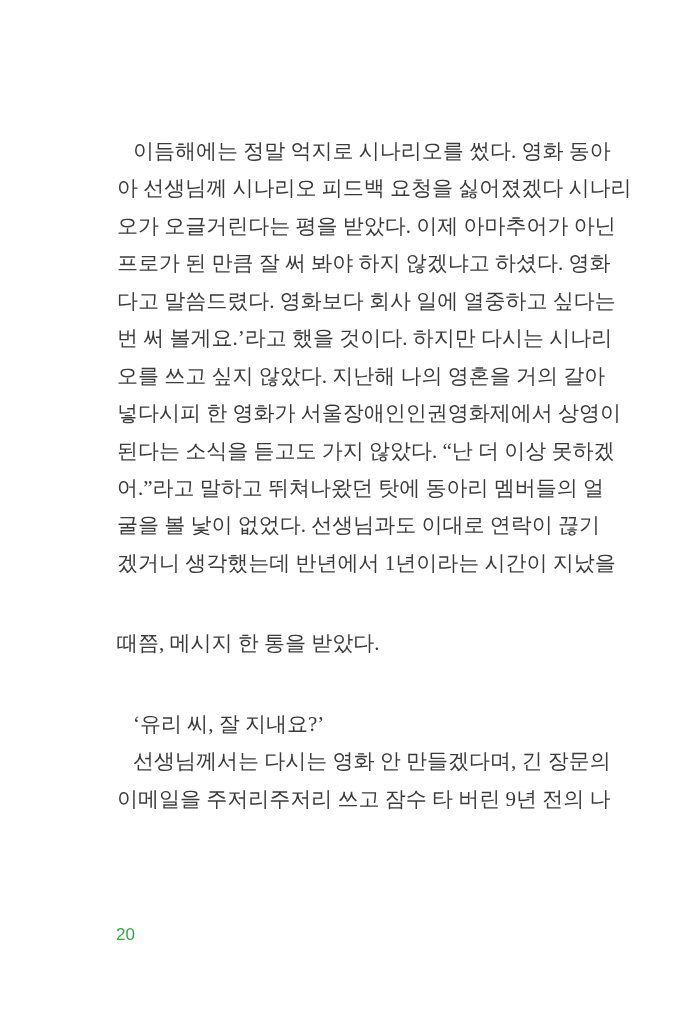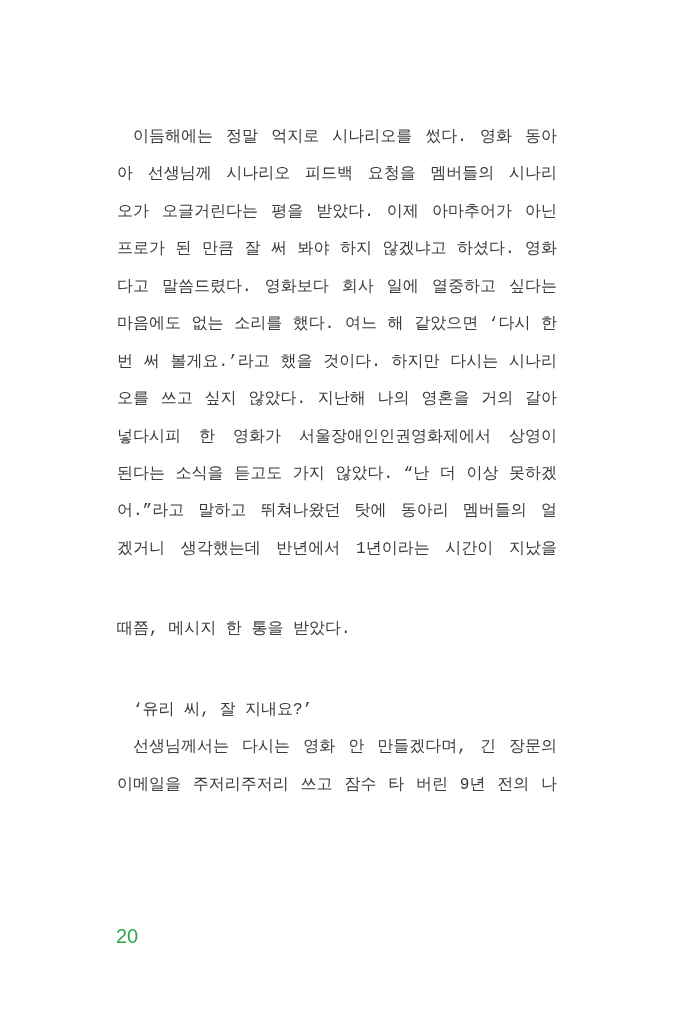--- a/index.html
+++ b/index.html
@@ -3,61 +3,61 @@
   <meta charset="utf-8">
   <style>
     html, body { margin: 0; padding: 0; background: #ffffff; }
     body { width: 697px; height: 1024px; position: relative; overflow: hidden; }
     .page {
       position: absolute; left: 0; top: 0; width: 697px; height: 1024px; background: #ffffff;
     }
     .text-block {
       position: absolute;
       left: 117px;
-      top: 119px;
+      top: 133px;
       width: 440px;
-      font-family: Liberation Mono, monospace;
-      font-size: 16px;
+      font-family: Liberation Serif, serif;
+      font-size: 21px;
       line-height: 37.45px;
       color: #3a3a3a;
     }
     .line {
       display: block;
       white-space: nowrap;
       text-align: justify;
       text-align-last: justify;
       height: 37.45px;
     }
     .line.last { text-align-last: left; margin-top: 43px; }
     .line.indent { padding-left: 16px; }
     .page-number {
       position: absolute;
       left: 116px;
       top: 925px;
       font-family: "Liberation Sans", "DejaVu Sans", sans-serif;
-      font-size: 20px;
+      font-size: 17px;
       color: #2eaa4a;
     }
   </style>
 </head>
 <body>
 
 <div class="page">
   <div class="text-block">
     <span class="line indent">이듬해에는 정말 억지로 시나리오를 썼다. 영화 동아</span>
-    <span class="line">아 선생님께 시나리오 피드백 요청을 멤버들의 시나리</span>
+    <span class="line">아 선생님께 시나리오 피드백 요청을 싫어졌겠다 시나리</span>
     <span class="line">오가 오글거린다는 평을 받았다. 이제 아마추어가 아닌</span>
     <span class="line">프로가 된 만큼 잘 써 봐야 하지 않겠냐고 하셨다. 영화</span>
     <span class="line">다고 말씀드렸다. 영화보다 회사 일에 열중하고 싶다는</span>
-    <span class="line">마음에도 없는 소리를 했다. 여느 해 같았으면 ‘다시 한</span>
     <span class="line">번 써 볼게요.’라고 했을 것이다. 하지만 다시는 시나리</span>
     <span class="line">오를 쓰고 싶지 않았다. 지난해 나의 영혼을 거의 갈아</span>
     <span class="line">넣다시피 한 영화가 서울장애인인권영화제에서 상영이</span>
     <span class="line">된다는 소식을 듣고도 가지 않았다. “난 더 이상 못하겠</span>
     <span class="line">어.”라고 말하고 뛰쳐나왔던 탓에 동아리 멤버들의 얼</span>
+    <span class="line">굴을 볼 낯이 없었다. 선생님과도 이대로 연락이 끊기</span>
     <span class="line">겠거니 생각했는데 반년에서 1년이라는 시간이 지났을</span>
     <span class="line last">때쯤, 메시지 한 통을 받았다.</span>
     <span class="line indent last">‘유리 씨, 잘 지내요?’</span>
     <span class="line indent">선생님께서는 다시는 영화 안 만들겠다며, 긴 장문의</span>
     <span class="line">이메일을 주저리주저리 쓰고 잠수 타 버린 9년 전의 나</span>
   </div>
 
   <div class="page-number">20</div>
 </div>
 

